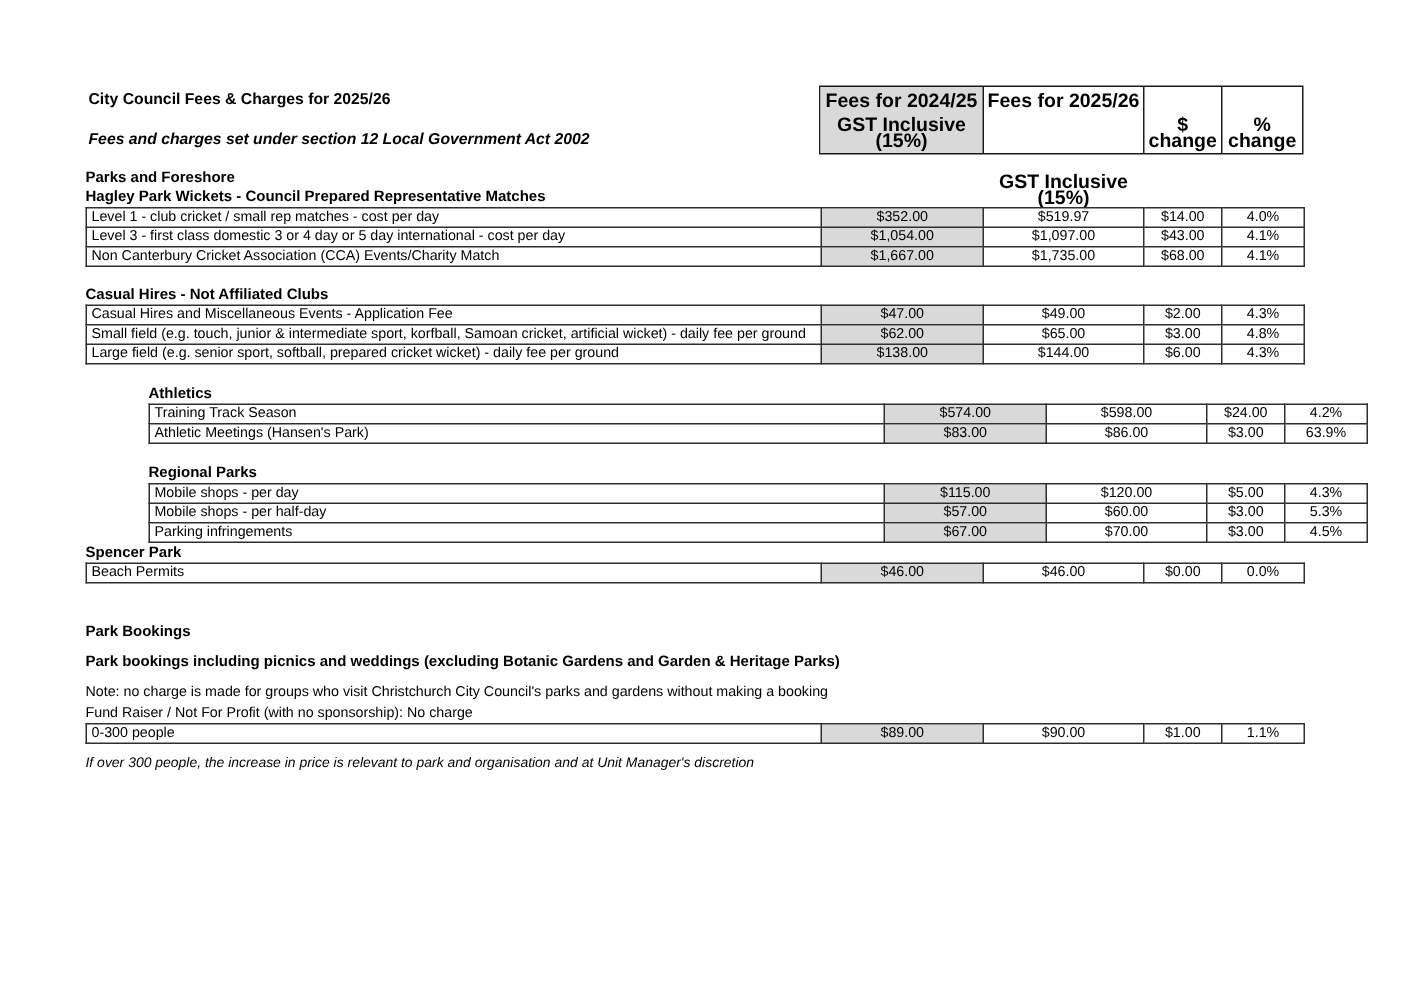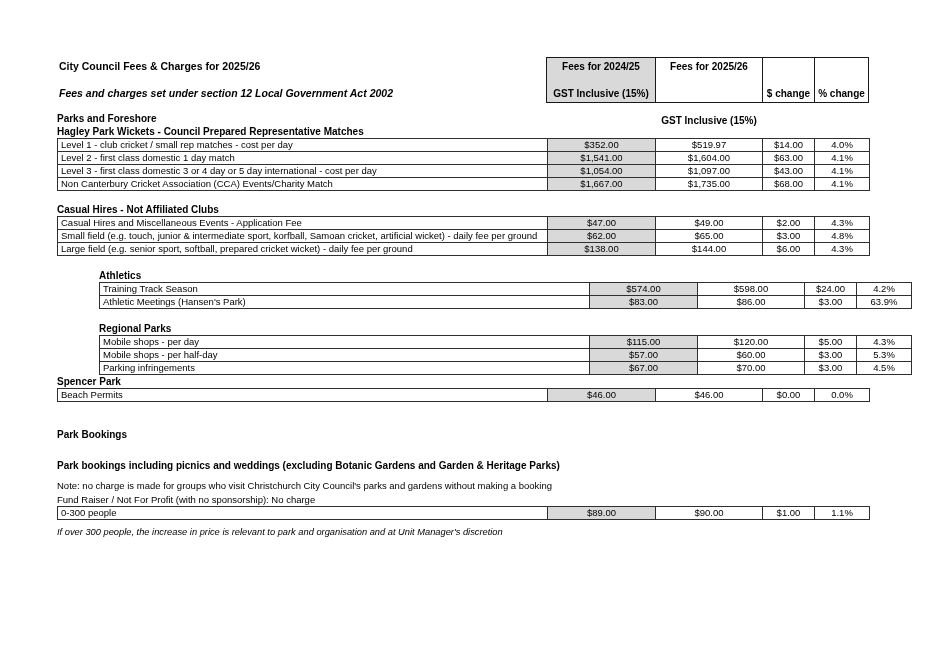--- a/index.html
+++ b/index.html
@@ -10,21 +10,21 @@
   .doc-title { position:absolute; left:59px; top:60px; font-weight:bold; font-size:10.5px; }
   .doc-subtitle { position:absolute; left:59px; top:87px; font-weight:bold; font-size:10.5px;font-style:italic; }
 
   .header-box {
     position:absolute; left:546px; top:57px; width:323px; height:46px;
     display:flex; border:1px solid #1a1a1a; box-sizing:border-box; background:#fff;
   }
   .hcell {
     box-sizing:border-box; border-left:1px solid #1a1a1a;
     display:flex; flex-direction:column; justify-content:space-between; align-items:center;
-    font-weight:bold; font-size:10px; line-height:11px; text-align:center; padding:3px 1px;
+    font-weight:bold; font-size:13px; line-height:11px; text-align:center; padding:3px 1px;
   }
   .hcell:first-child { border-left:none; background:#d9d9d9; }
   .hcell.w1 { width:108px; } .hcell.w2 { width:107px;gap:43px; }
   .hcell.w3 { width:52px; } .hcell.w4 { width:54px; }
   .hcell.bottom { justify-content:flex-end; }
 
   .content { position:absolute; left:57px; top:112px; width:812px; }
 
   .h { font-weight:bold; font-size:10px; line-height:13px; }
 
@@ -34,21 +34,21 @@
     padding:0 3px; white-space:nowrap; overflow:hidden; box-sizing:border-box;
   }
   td.desc { text-align:left;margin-top:38px; }
   td.num { text-align:center; }
   td.shaded { background:#d9d9d9; }
 
   .sec-gap-1 { margin-top:12px; }
   .sec-gap-2 { margin-top:13px;padding-left:42px; }
   .sec-gap-big { margin-top:26px; }
 
-  .pb-sub { margin-top:18px; }
+  .pb-sub { margin-top:7px; }
   .pb-note { margin-top:7px; font-size:9.5px; line-height:13.5px; max-width:524px; }
   .pb-fund { font-size:9.5px; line-height:13.5px; }
   .footnote { margin-top:7px; font-style:italic; font-size:9.3px; }
 </style>
 </head>
 <body>
 
 <div class="page">
 
   <div class="doc-title">City Council Fees &amp; Charges for 2025/26</div>
@@ -86,27 +86,20 @@
           </colgroup>
         <tbody>
             <tr>
           <td class="desc">Level 1 - club cricket / small rep matches - cost per day</td>
           <td class="num shaded">$352.00</td>
           <td class="num">$519.97</td>
           <td class="num">$14.00</td>
           <td class="num">4.0%</td>
         </tr>
         <tr>
-          <td class="desc">Level 2 - first class domestic 1 day match</td>
-          <td class="num shaded">$1,541.00</td>
-          <td class="num">$1,604.00</td>
-          <td class="num">$63.00</td>
-          <td class="num">4.1%</td>
-        </tr>
-        <tr>
           <td class="desc">Level 3 - first class domestic 3 or 4 day or 5 day international - cost per day</td>
           <td class="num shaded">$1,054.00</td>
           <td class="num">$1,097.00</td>
           <td class="num">$43.00</td>
           <td class="num">4.1%</td>
         </tr>
         <tr>
           <td class="desc">Non Canterbury Cricket Association (CCA) Events/Charity Match</td>
           <td class="num shaded">$1,667.00</td>
           <td class="num">$1,735.00</td>

